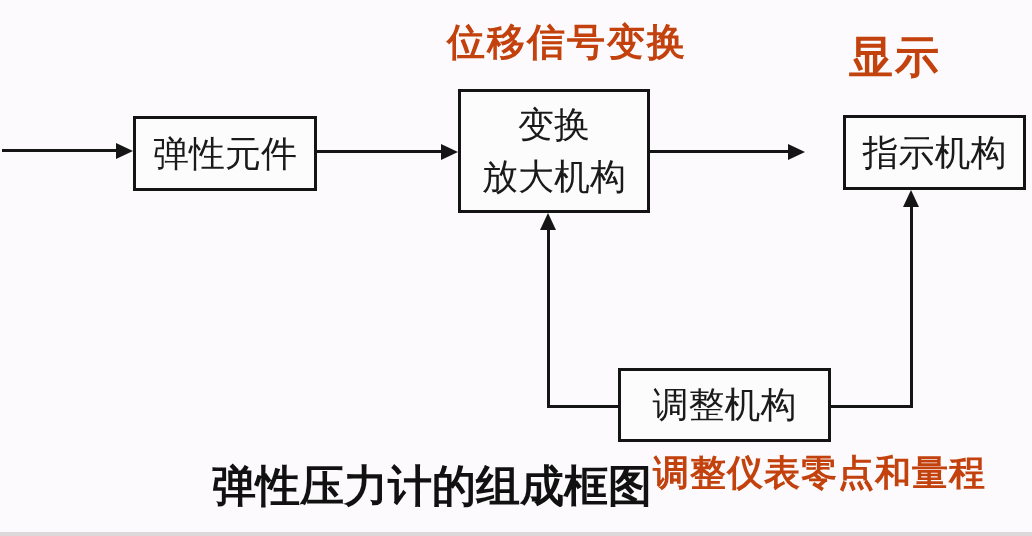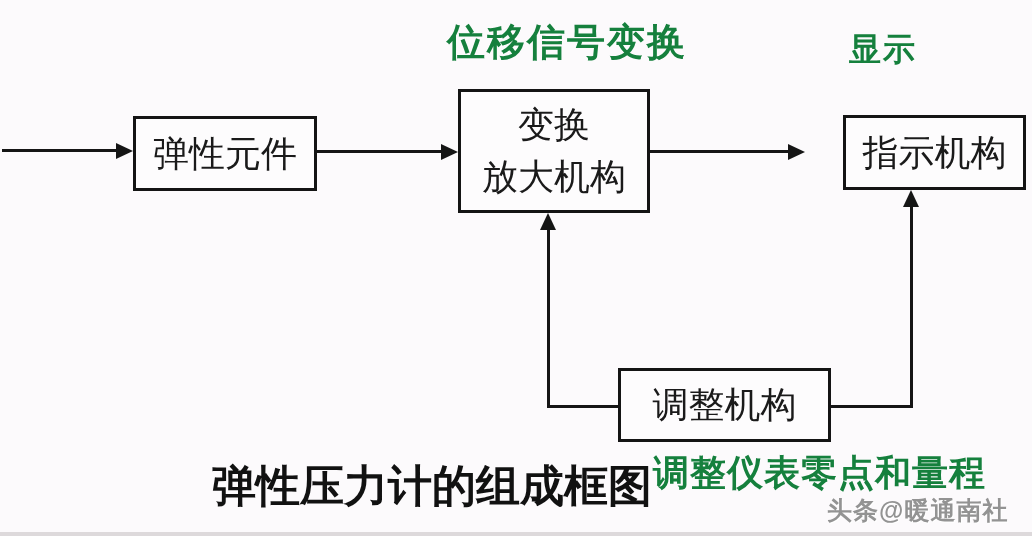--- a/index.html
+++ b/index.html
@@ -45,26 +45,26 @@
   .head-up{
     position:absolute;width:0;height:0;
     border-bottom:17px solid #151515;
     border-left:8px solid transparent;
     border-right:8px solid transparent;
   }
 
   
   .pink{
     position:absolute;
-    color:#15803d;
+    color:#c2410c;
     font-weight:700;
     white-space:nowrap;
   }
   .lbl-displacement{left:447px;top:17px; font-size:38px;letter-spacing:2px;}
-  .lbl-display     {left:849px;top:28px; font-size:32px;letter-spacing:2px;}
+  .lbl-display     {left:849px;top:28px; font-size:44px;letter-spacing:2px;}
   .lbl-deform      {left:126px;top:219px;font-size:37px;letter-spacing:1px;}
   .lbl-adjustnote  {left:653px;top:449px;font-size:36px;letter-spacing:1px;}
 
   .title{
     position:absolute;
     left:212px;top:457px;
     color:#111;
     font-size:44px;
     font-weight:700;
     white-space:nowrap;
@@ -122,16 +122,15 @@
 
   <div class="node node-adjust">
     <span>调整机构</span>
   </div>
 
   <div class="pink lbl-displacement">位移信号变换</div>
   <div class="pink lbl-display">显示</div>
   <div class="pink lbl-adjustnote">调整仪表零点和量程</div>
 
   <div class="title">弹性压力计的组成框图</div>
-  <div class="watermark">头条@暖通南社</div>
 
   <div class="bottom-strip"></div>
 </div>
 
 </body></html>

